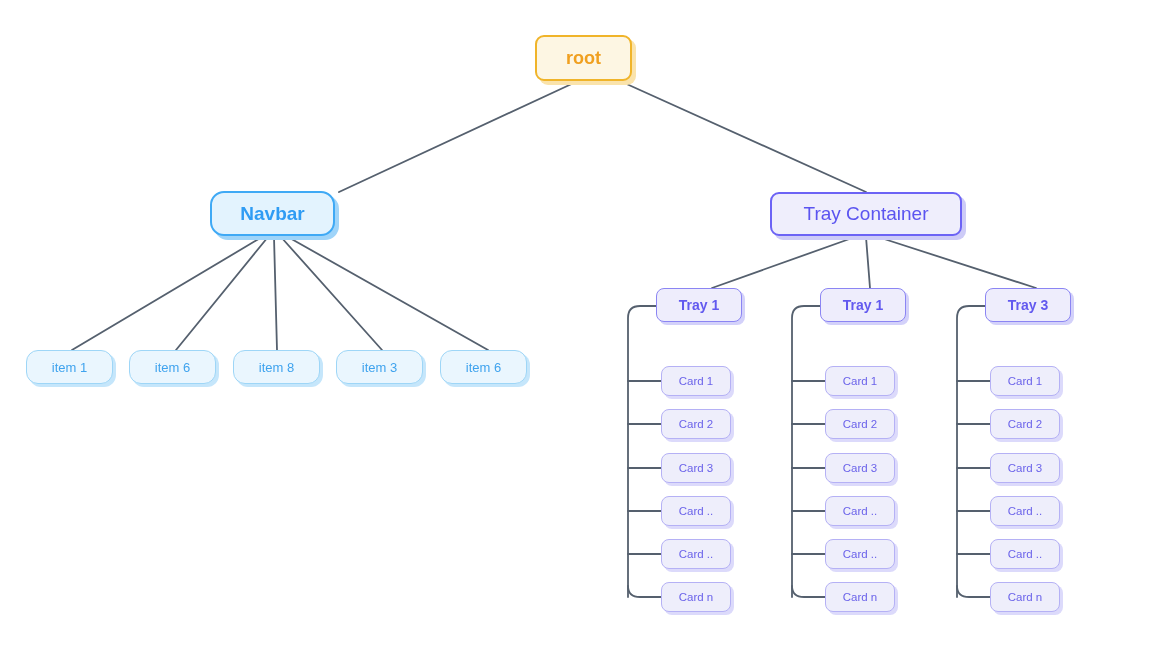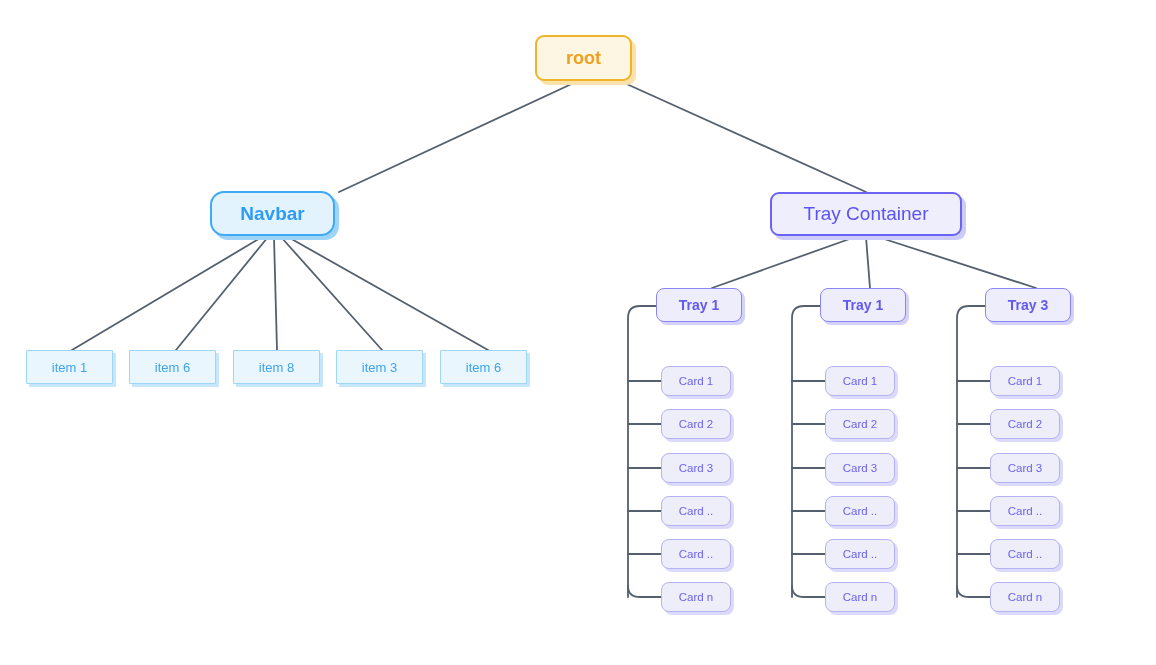--- a/index.html
+++ b/index.html
@@ -62,21 +62,21 @@
     font-weight: 700;
     box-shadow: 4px 4px 0 0 #9fd4f9;
   }
 
   
   .n-item {
     top: 350px;
     width: 87px; height: 34px;
     background: #eaf6fe;
     border: 1.6px solid #9ed6f7;
-    border-radius: 1px;
+    border-radius: 12px;
     color: #3fa3ee;
     font-size: 13px;
     font-weight: 400;
     box-shadow: 3px 3px 0 0 #c5e6fb;
   }
 
   
   .n-traycontainer {
     left: 770px; top: 192px;
     width: 192px; height: 44px;

